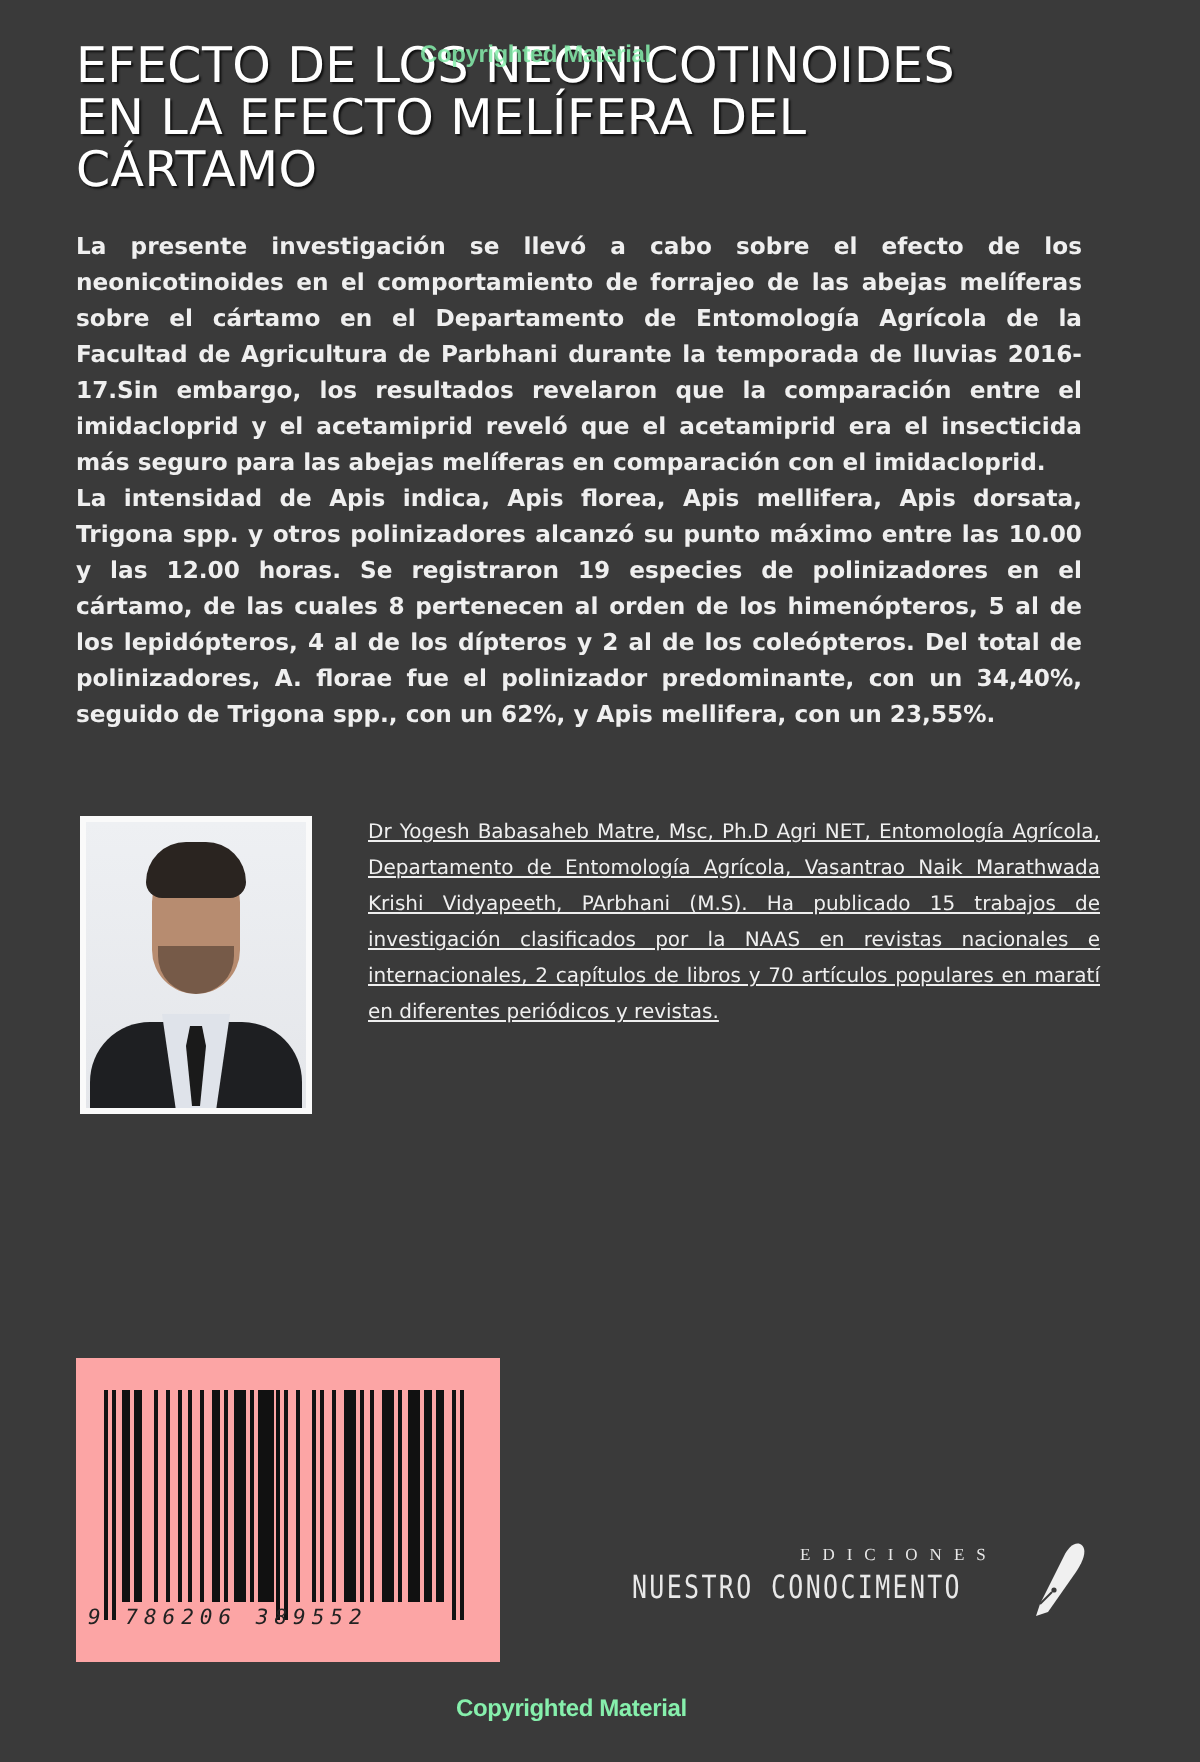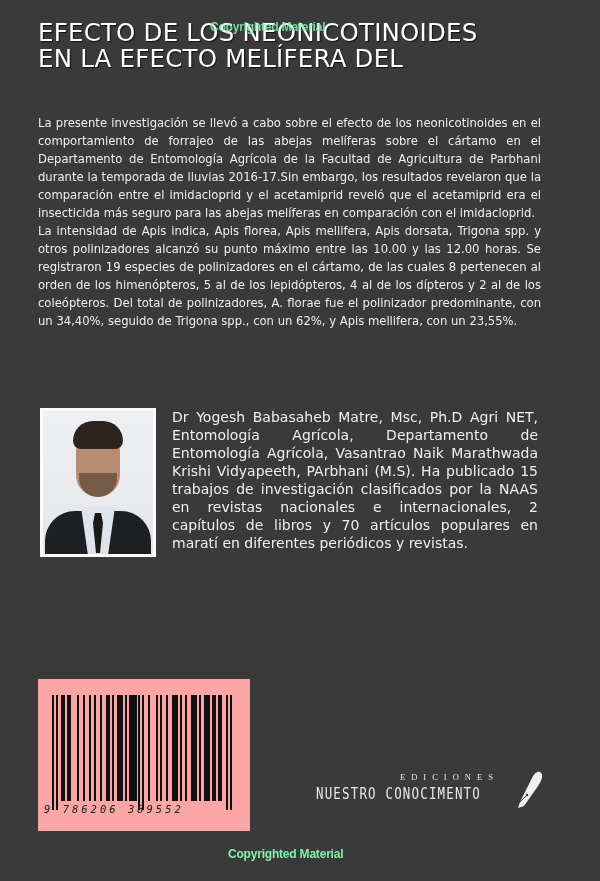--- a/index.html
+++ b/index.html
@@ -3,45 +3,46 @@
 <meta charset="utf-8">
 <style>
   html, body { margin:0; padding:0; }
   body { width:600px; height:881px; background:#3a3a3a; position:relative; overflow:hidden; font-family:"DejaVu Sans", sans-serif; color:#f2f2f2; }
   .title { position:absolute; left:38px; top:20px; width:540px; font-family:"DejaVu Sans", sans-serif; font-weight:normal; font-size:24.5px; line-height:26px; color:#ffffff; letter-spacing:0.2px; text-shadow:1px 1px 1px #111; }
   .title div { white-space:nowrap; }
   .watermark { position:absolute; font-family:"Liberation Sans", sans-serif; font-weight:bold; font-size:12px; color:#86efac; letter-spacing:-0.2px; }
   .wm-top { left:210px; top:20px; opacity:0.85; }
   .wm-bottom { left:228px; top:847px; }
   .abstract { position:absolute; left:38px; top:114px; width:503px; font-size:11.6px; line-height:18px; text-align:justify; color:#efefef; }
-  .abstract p { margin:0; }
+  .abstract p { margin:0;font-weight:bold; }
   .author { position:absolute; left:40px; top:408px; width:116px; height:149px; background:#fafafa; padding:3px; box-sizing:border-box; }
   .photo { width:100%; height:100%; background:linear-gradient(#eef0f3,#e4e6ea); position:relative; overflow:hidden; }
   .photo .hair { position:absolute; left:30px; top:10px; width:50px; height:28px; background:#2a2420; border-radius:25px 25px 10px 10px; }
   .photo .face { position:absolute; left:33px; top:22px; width:44px; height:64px; background:#b78c70; border-radius:18px 18px 22px 22px; }
   .photo .beard { position:absolute; left:36px; top:62px; width:38px; height:24px; background:#5a4438; border-radius:0 0 20px 20px; opacity:0.7; }
   .photo .suit { position:absolute; left:2px; top:100px; width:106px; height:50px; background:#1e1f22; border-radius:30px 30px 0 0; }
   .photo .shirt { position:absolute; left:38px; top:96px; width:34px; height:47px; background:#dfe3ea; clip-path:polygon(0 0,100% 0,80% 100%,20% 100%); }
   .photo .tie { position:absolute; left:50px; top:102px; width:10px; height:40px; background:#1a1a1a; clip-path:polygon(20% 0,80% 0,100% 25%,70% 100%,30% 100%,0 25%); }
-  .bio { position:absolute; left:172px; top:408px; width:366px; font-size:14px; line-height:18px; text-align:justify; color:#efefef; }
+  .bio { position:absolute; left:184px; top:408px; width:366px; font-size:10px; line-height:18px; text-align:justify; color:#efefef;text-decoration:underline; }
   .barcode-box { position:absolute; left:38px; top:679px; width:212px; height:152px; background:#fca5a5;font-style:italic; }
   .bars { position:absolute; left:14px; top:16px; width:190px; height:115px; }
   .bars svg { display:block; }
   .isbn { position:absolute; left:6px; top:124px; font-family:"DejaVu Sans Mono", monospace; font-size:10.5px; color:#222; letter-spacing:3px; white-space:nowrap; }
   .logo { position:absolute; left:316px; top:770px; width:230px; height:50px; }
   .logo-top { position:absolute; left:84px; top:2px; font-family:Liberation Serif, serif; font-size:8.5px; letter-spacing:6px; color:#e8e8e8; white-space:nowrap; }
   .logo-main { position:absolute; left:0; top:14px; font-family:"DejaVu Sans Mono", monospace; font-size:16px; letter-spacing:1.5px; color:#e8e8e8; transform:scaleX(0.78); transform-origin:left; white-space:nowrap; }
   .pen { position:absolute; left:198px; top:0; width:30px; height:40px; }
 </style>
 </head>
 <body>
 
 <div class="title">
   <div>EFECTO DE LOS NEONICOTINOIDES</div>
   <div>EN LA EFECTO MELÍFERA DEL</div>
+  <div>CÁRTAMO</div>
 </div>
 <div class="watermark wm-top">Copyrighted Material</div>
 
 <div class="abstract">
   <p>La presente investigación se llevó a cabo sobre el efecto de los neonicotinoides en el comportamiento de forrajeo de las abejas melíferas sobre el cártamo en el Departamento de Entomología Agrícola de la Facultad de Agricultura de Parbhani durante la temporada de lluvias 2016-17.Sin embargo, los resultados revelaron que la comparación entre el imidacloprid y el acetamiprid reveló que el acetamiprid era el insecticida más seguro para las abejas melíferas en comparación con el imidacloprid.</p>
   <p>La intensidad de Apis indica, Apis florea, Apis mellifera, Apis dorsata, Trigona spp. y otros polinizadores alcanzó su punto máximo entre las 10.00 y las 12.00 horas. Se registraron 19 especies de polinizadores en el cártamo, de las cuales 8 pertenecen al orden de los himenópteros, 5 al de los lepidópteros, 4 al de los dípteros y 2 al de los coleópteros. Del total de polinizadores, A. florae fue el polinizador predominante, con un 34,40%, seguido de Trigona spp., con un 62%, y Apis mellifera, con un 23,55%.</p>
 </div>
 
 <div class="author">
   <div class="photo">

